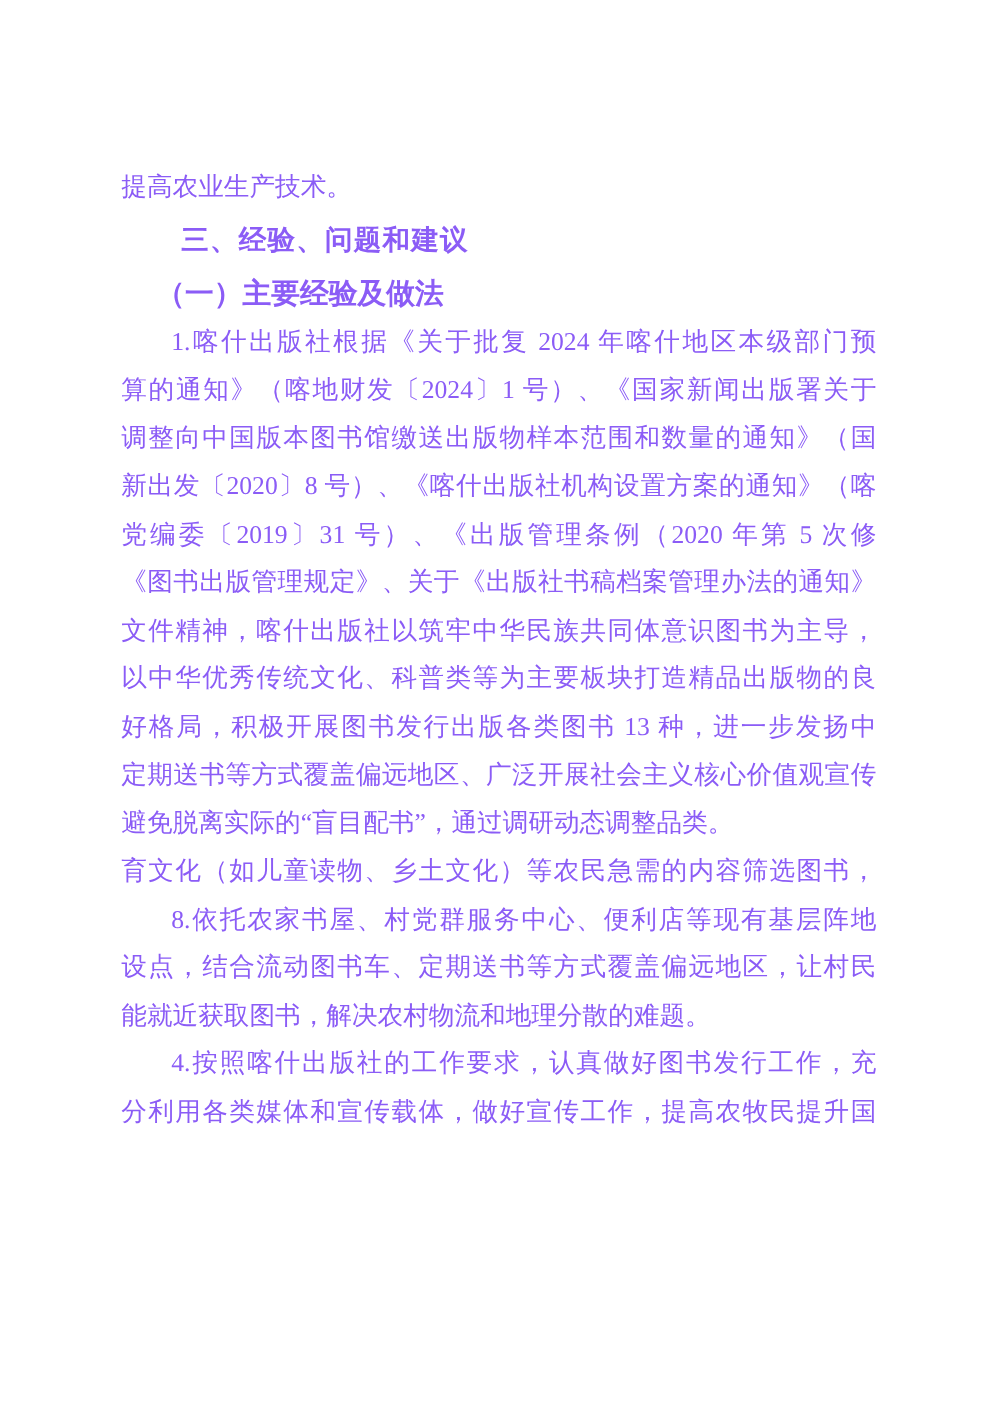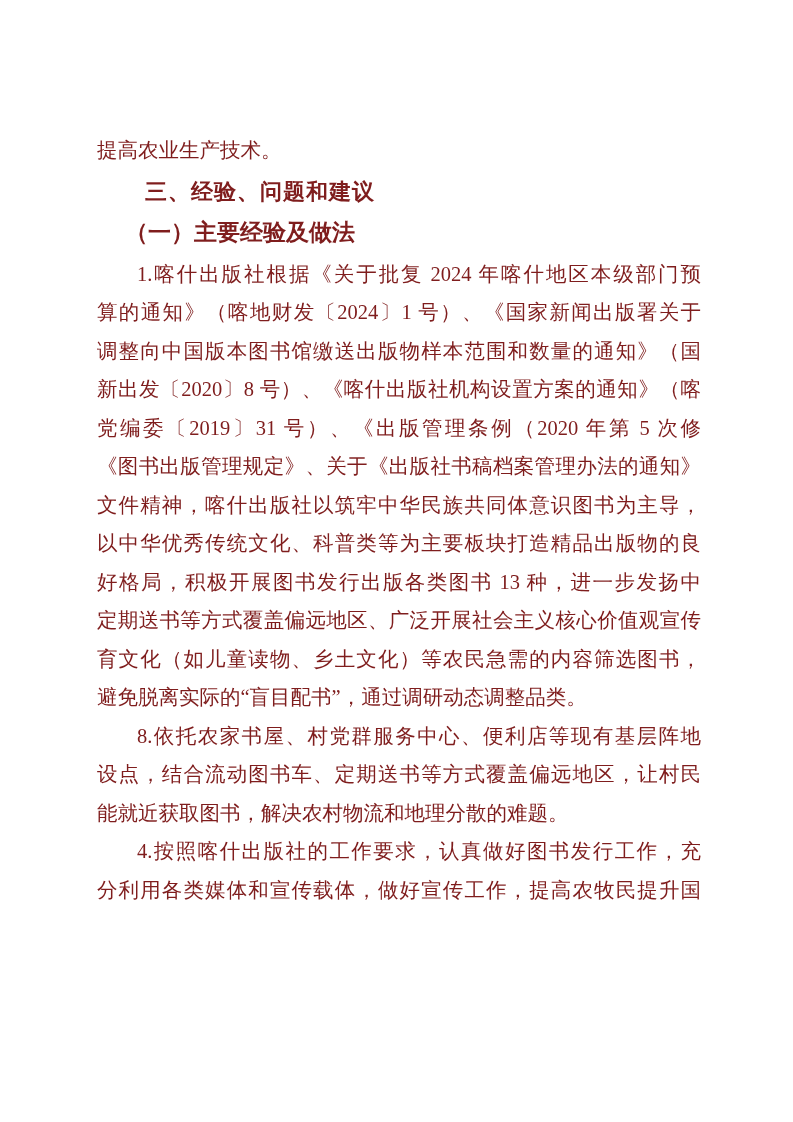--- a/index.html
+++ b/index.html
@@ -12,21 +12,21 @@
     width: 793px;
     height: 1122px;
     background: #ffffff;
     overflow: hidden;
   }
   .content {
     position: absolute;
     left: 97px;
     top: 131px;
     width: 604px;
-    color: #7f1d1d;
+    color: #8b5cf6;
   }
   .line {
     font-family: "Liberation Serif", serif;
     font-size: 20.5px;
     line-height: 38.5px;
     height: 38.5px;
     overflow: hidden;
     text-align: justify;
     text-align-last: justify;
     text-justify: inter-character;
@@ -41,21 +41,21 @@
     font-family: "Liberation Sans", sans-serif;
     font-weight: 600;
     font-size: 22px;
     line-height: 44px;
     height: 44px;
     text-indent: 48px;
     letter-spacing: 1px;
     overflow: hidden;
   }
   .h2 {
-    font-family: Liberation Mono, monospace;
+    font-family: Liberation Sans, sans-serif;
     font-weight: 700;
     font-size: 23px;
     line-height: 41px;
     height: 41px;
     text-indent: 28px;
     overflow: hidden;
   }
 </style>
 </head>
 <body>
@@ -68,21 +68,21 @@
       <div class="line indent">1.喀什出版社根据《关于批复 2024 年喀什地区本级部门预</div>
       <div class="line">算的通知》（喀地财发〔2024〕1 号）、《国家新闻出版署关于</div>
       <div class="line">调整向中国版本图书馆缴送出版物样本范围和数量的通知》（国</div>
       <div class="line">新出发〔2020〕8 号）、《喀什出版社机构设置方案的通知》（喀</div>
       <div class="line">党编委〔2019〕31 号）、《出版管理条例（2020 年第 5 次修订）》</div>
       <div class="line">《图书出版管理规定》、关于《出版社书稿档案管理办法的通知》</div>
       <div class="line">文件精神，喀什出版社以筑牢中华民族共同体意识图书为主导，</div>
       <div class="line">以中华优秀传统文化、科普类等为主要板块打造精品出版物的良</div>
       <div class="line">好格局，积极开展图书发行出版各类图书 13 种，进一步发扬中</div>
       <div class="line">定期送书等方式覆盖偏远地区、广泛开展社会主义核心价值观宣传</div>
+      <div class="line last">避免脱离实际的“盲目配书”，通过调研动态调整品类。</div>
       <div class="line">育文化（如儿童读物、乡土文化）等农民急需的内容筛选图书，</div>
-      <div class="line last">避免脱离实际的“盲目配书”，通过调研动态调整品类。</div>
       <div class="line indent">8.依托农家书屋、村党群服务中心、便利店等现有基层阵地</div>
       <div class="line">设点，结合流动图书车、定期送书等方式覆盖偏远地区，让村民</div>
       <div class="line last">能就近获取图书，解决农村物流和地理分散的难题。</div>
       <div class="line indent">4.按照喀什出版社的工作要求，认真做好图书发行工作，充</div>
       <div class="line">分利用各类媒体和宣传载体，做好宣传工作，提高农牧民提升国</div>
     </div>
 </div>
 
 </body></html>

